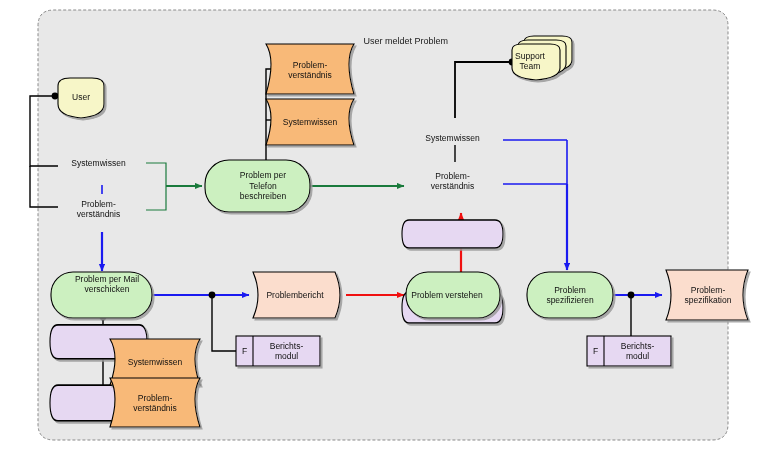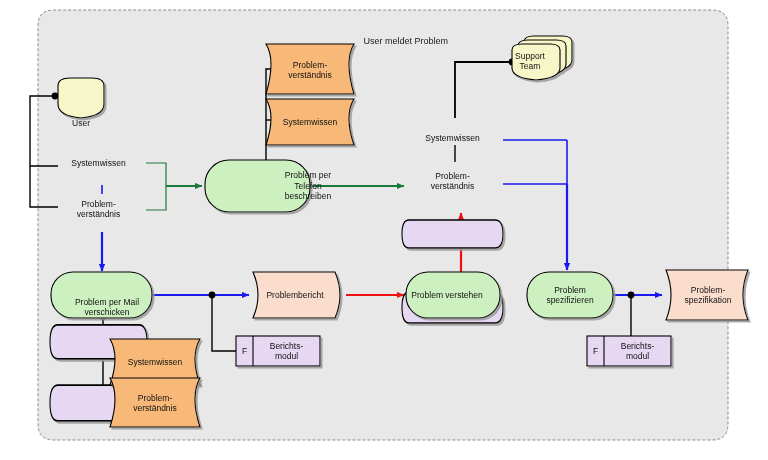--- a/index.html
+++ b/index.html
@@ -183,21 +183,21 @@
     </g>
 
     <g filter="url(#sh)">
       <rect x="587" y="336" width="84" height="30" fill="#e6d8f2" stroke="#000000" stroke-width="1.1"></rect>
       <line x1="604" y1="336" x2="604" y2="366" stroke="#000000" stroke-width="1.1"></line>
     </g>
   </svg>
 
   <div class="title-lbl" style="left:318px;top:10px;width:130px;text-align:right;margin-top:26px;">User meldet Problem</div>
 
-  <div class="lbl" style="left:58px;top:86px;width:46px;height:22px;margin-top:26px;">User</div>
+  <div class="lbl" style="left:58px;top:86px;width:46px;height:22px;">User</div>
 
   <div class="lbl" style="left:512px;top:48px;width:36px;height:26px;">Support
 Team</div>
 
   <div class="lbl" style="left:50px;top:151px;width:97px;height:24px;">Systemwissen</div>
 
   <div class="lbl" style="left:50px;top:195px;width:97px;height:28px;">Problem-
 verständnis</div>
 
   <div class="lbl" style="left:402px;top:127px;width:101px;height:22px;">Systemwissen</div>
@@ -208,25 +208,25 @@
   <div class="lbl" style="left:266px;top:56px;width:88px;height:28px;">Problem-
 verständnis</div>
 
   <div class="lbl" style="left:266px;top:110px;width:88px;height:24px;">Systemwissen</div>
 
   <div class="lbl" style="left:110px;top:350px;width:90px;height:24px;">Systemwissen</div>
 
   <div class="lbl" style="left:110px;top:389px;width:90px;height:28px;">Problem-
 verständnis</div>
 
-  <div class="lbl" style="left:205px;top:169px;width:116px;height:34px;padding-left:45px;">Problem per
+  <div class="lbl" style="left:205px;top:169px;width:116px;height:34px;">Problem per
 Telefon
 beschreiben</div>
 
-  <div class="lbl" style="left:51px;top:293px;width:112px;height:28px;">Problem per Mail
+  <div class="lbl" style="left:51px;top:270px;width:112px;height:28px;">Problem per Mail
 verschicken</div>
 
   <div class="lbl" style="left:406px;top:284px;width:82px;height:22px;">Problem verstehen</div>
 
   <div class="lbl" style="left:253px;top:284px;width:84px;height:22px;">Problembericht</div>
 
   <div class="lbl" style="left:527px;top:281px;width:86px;height:28px;">Problem
 spezifizieren</div>
 
   <div class="lbl" style="left:666px;top:281px;width:84px;height:28px;">Problem-

